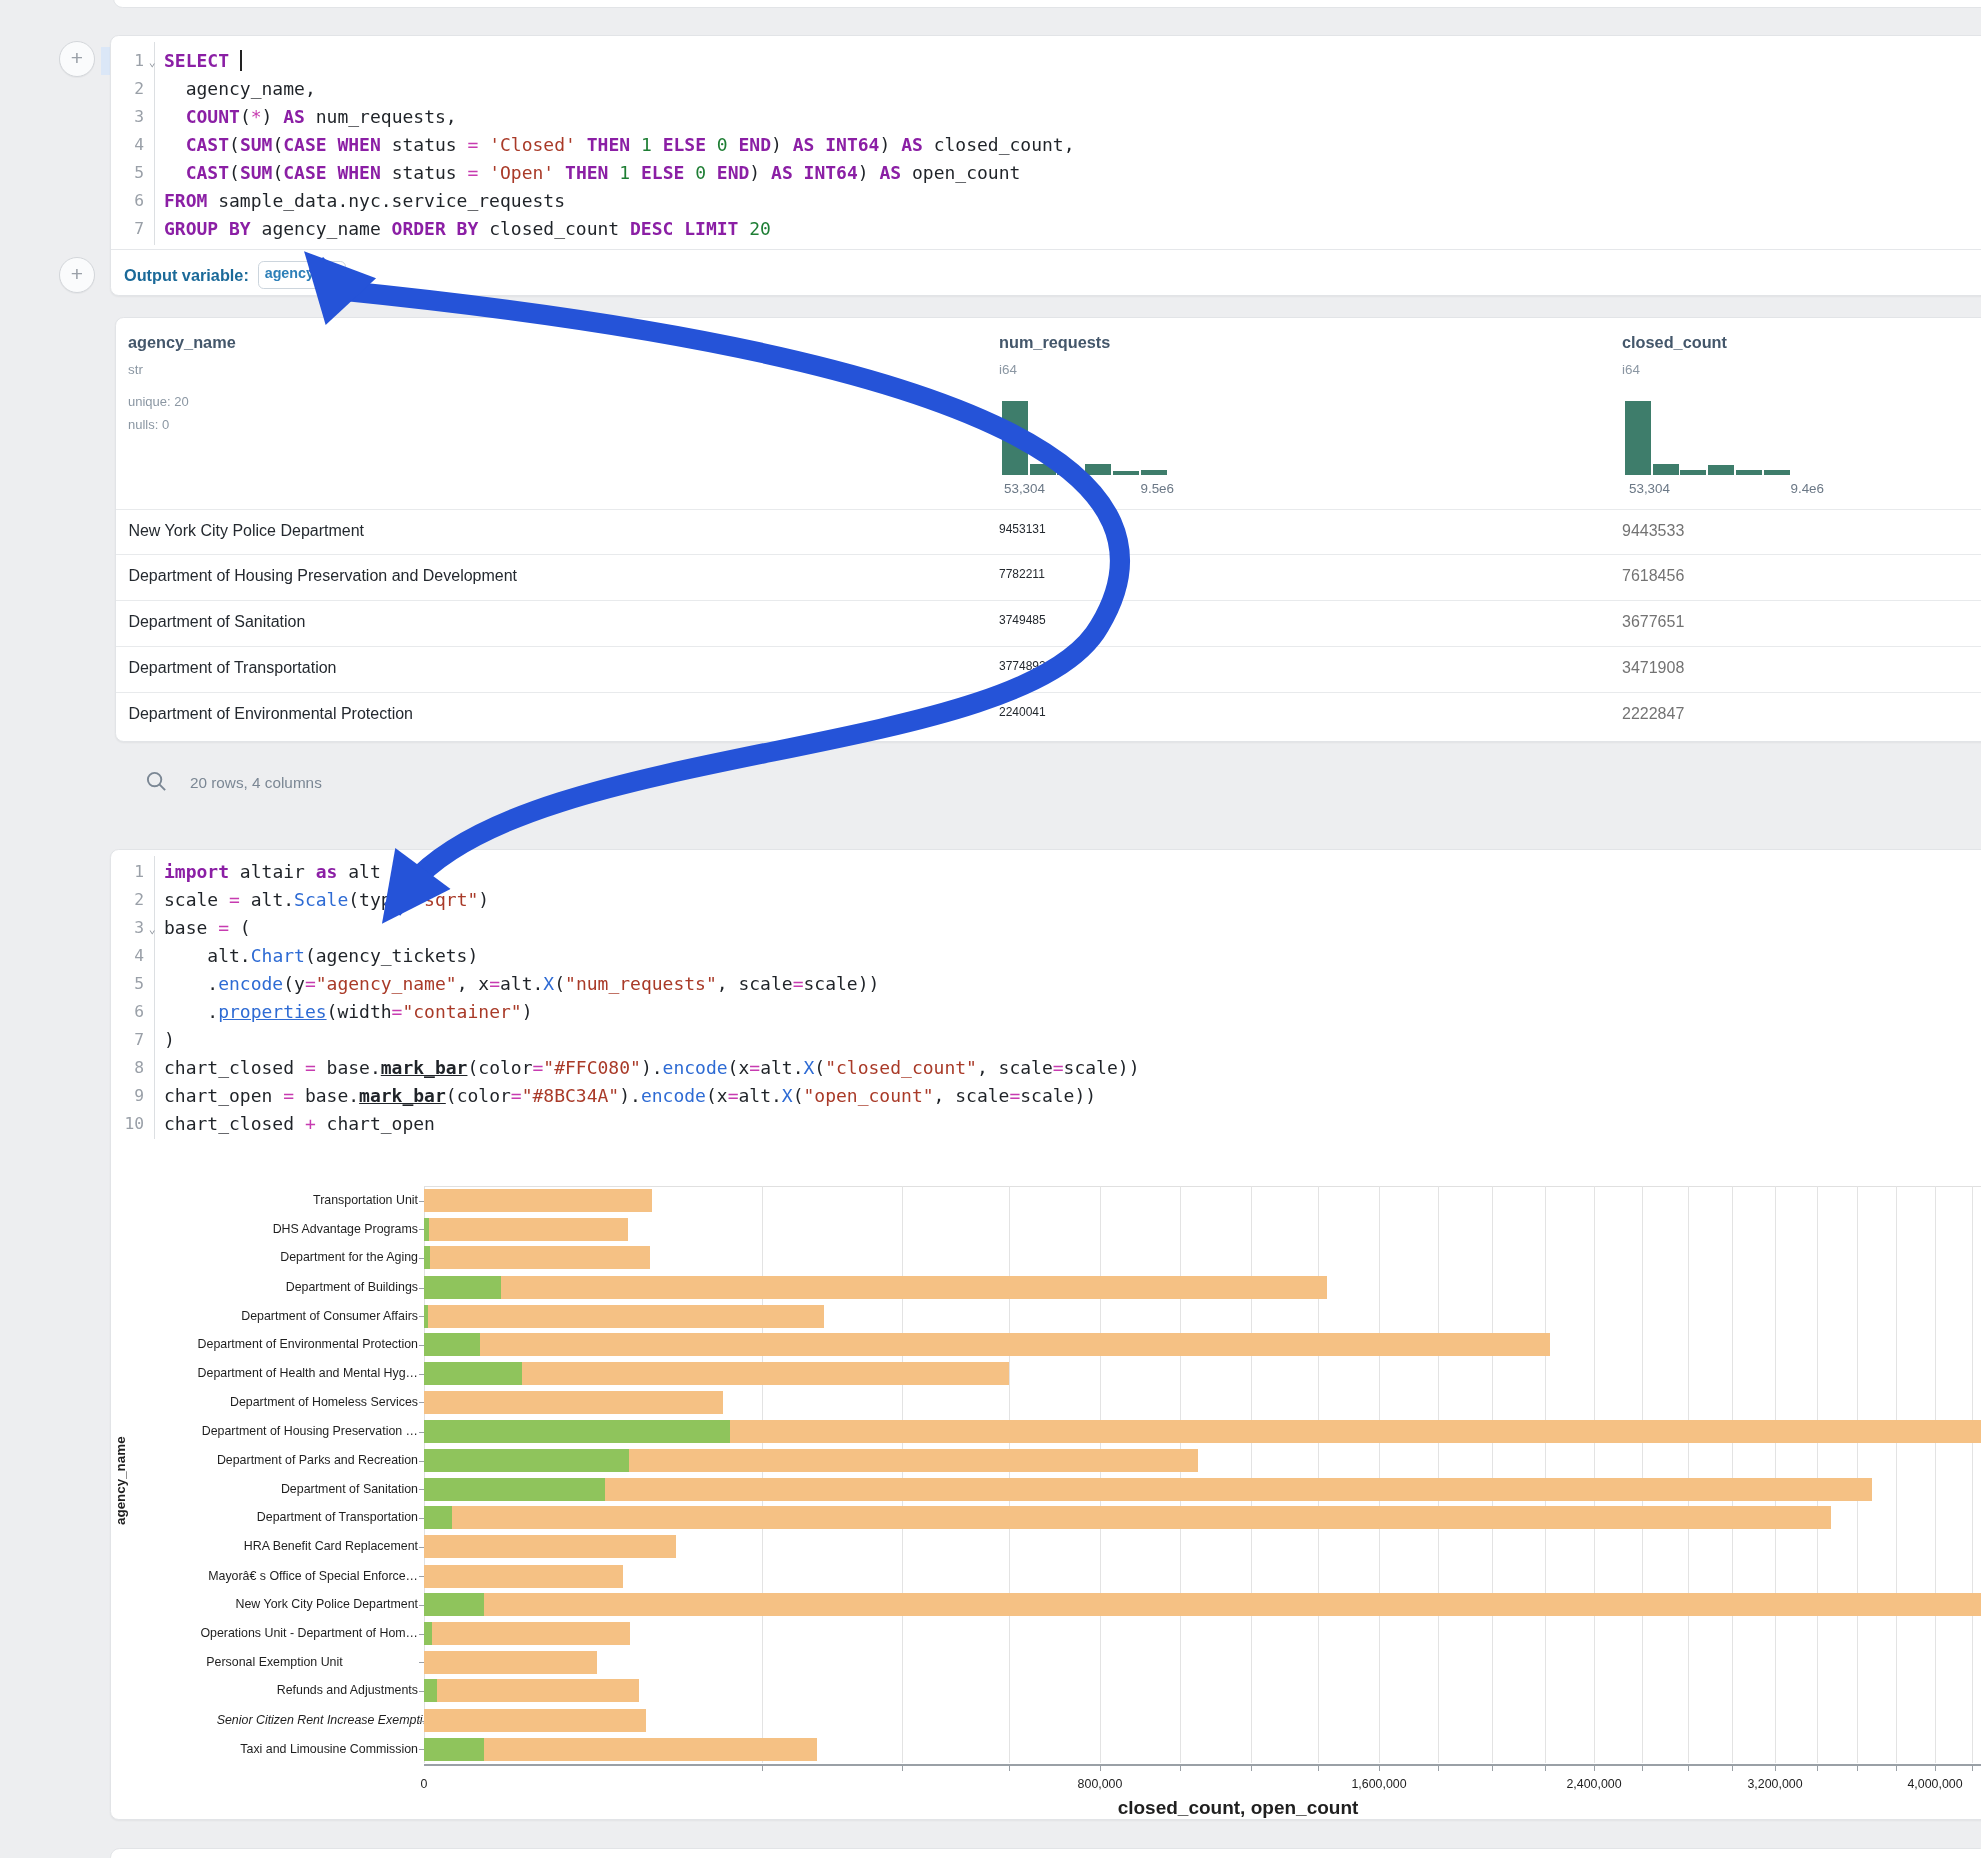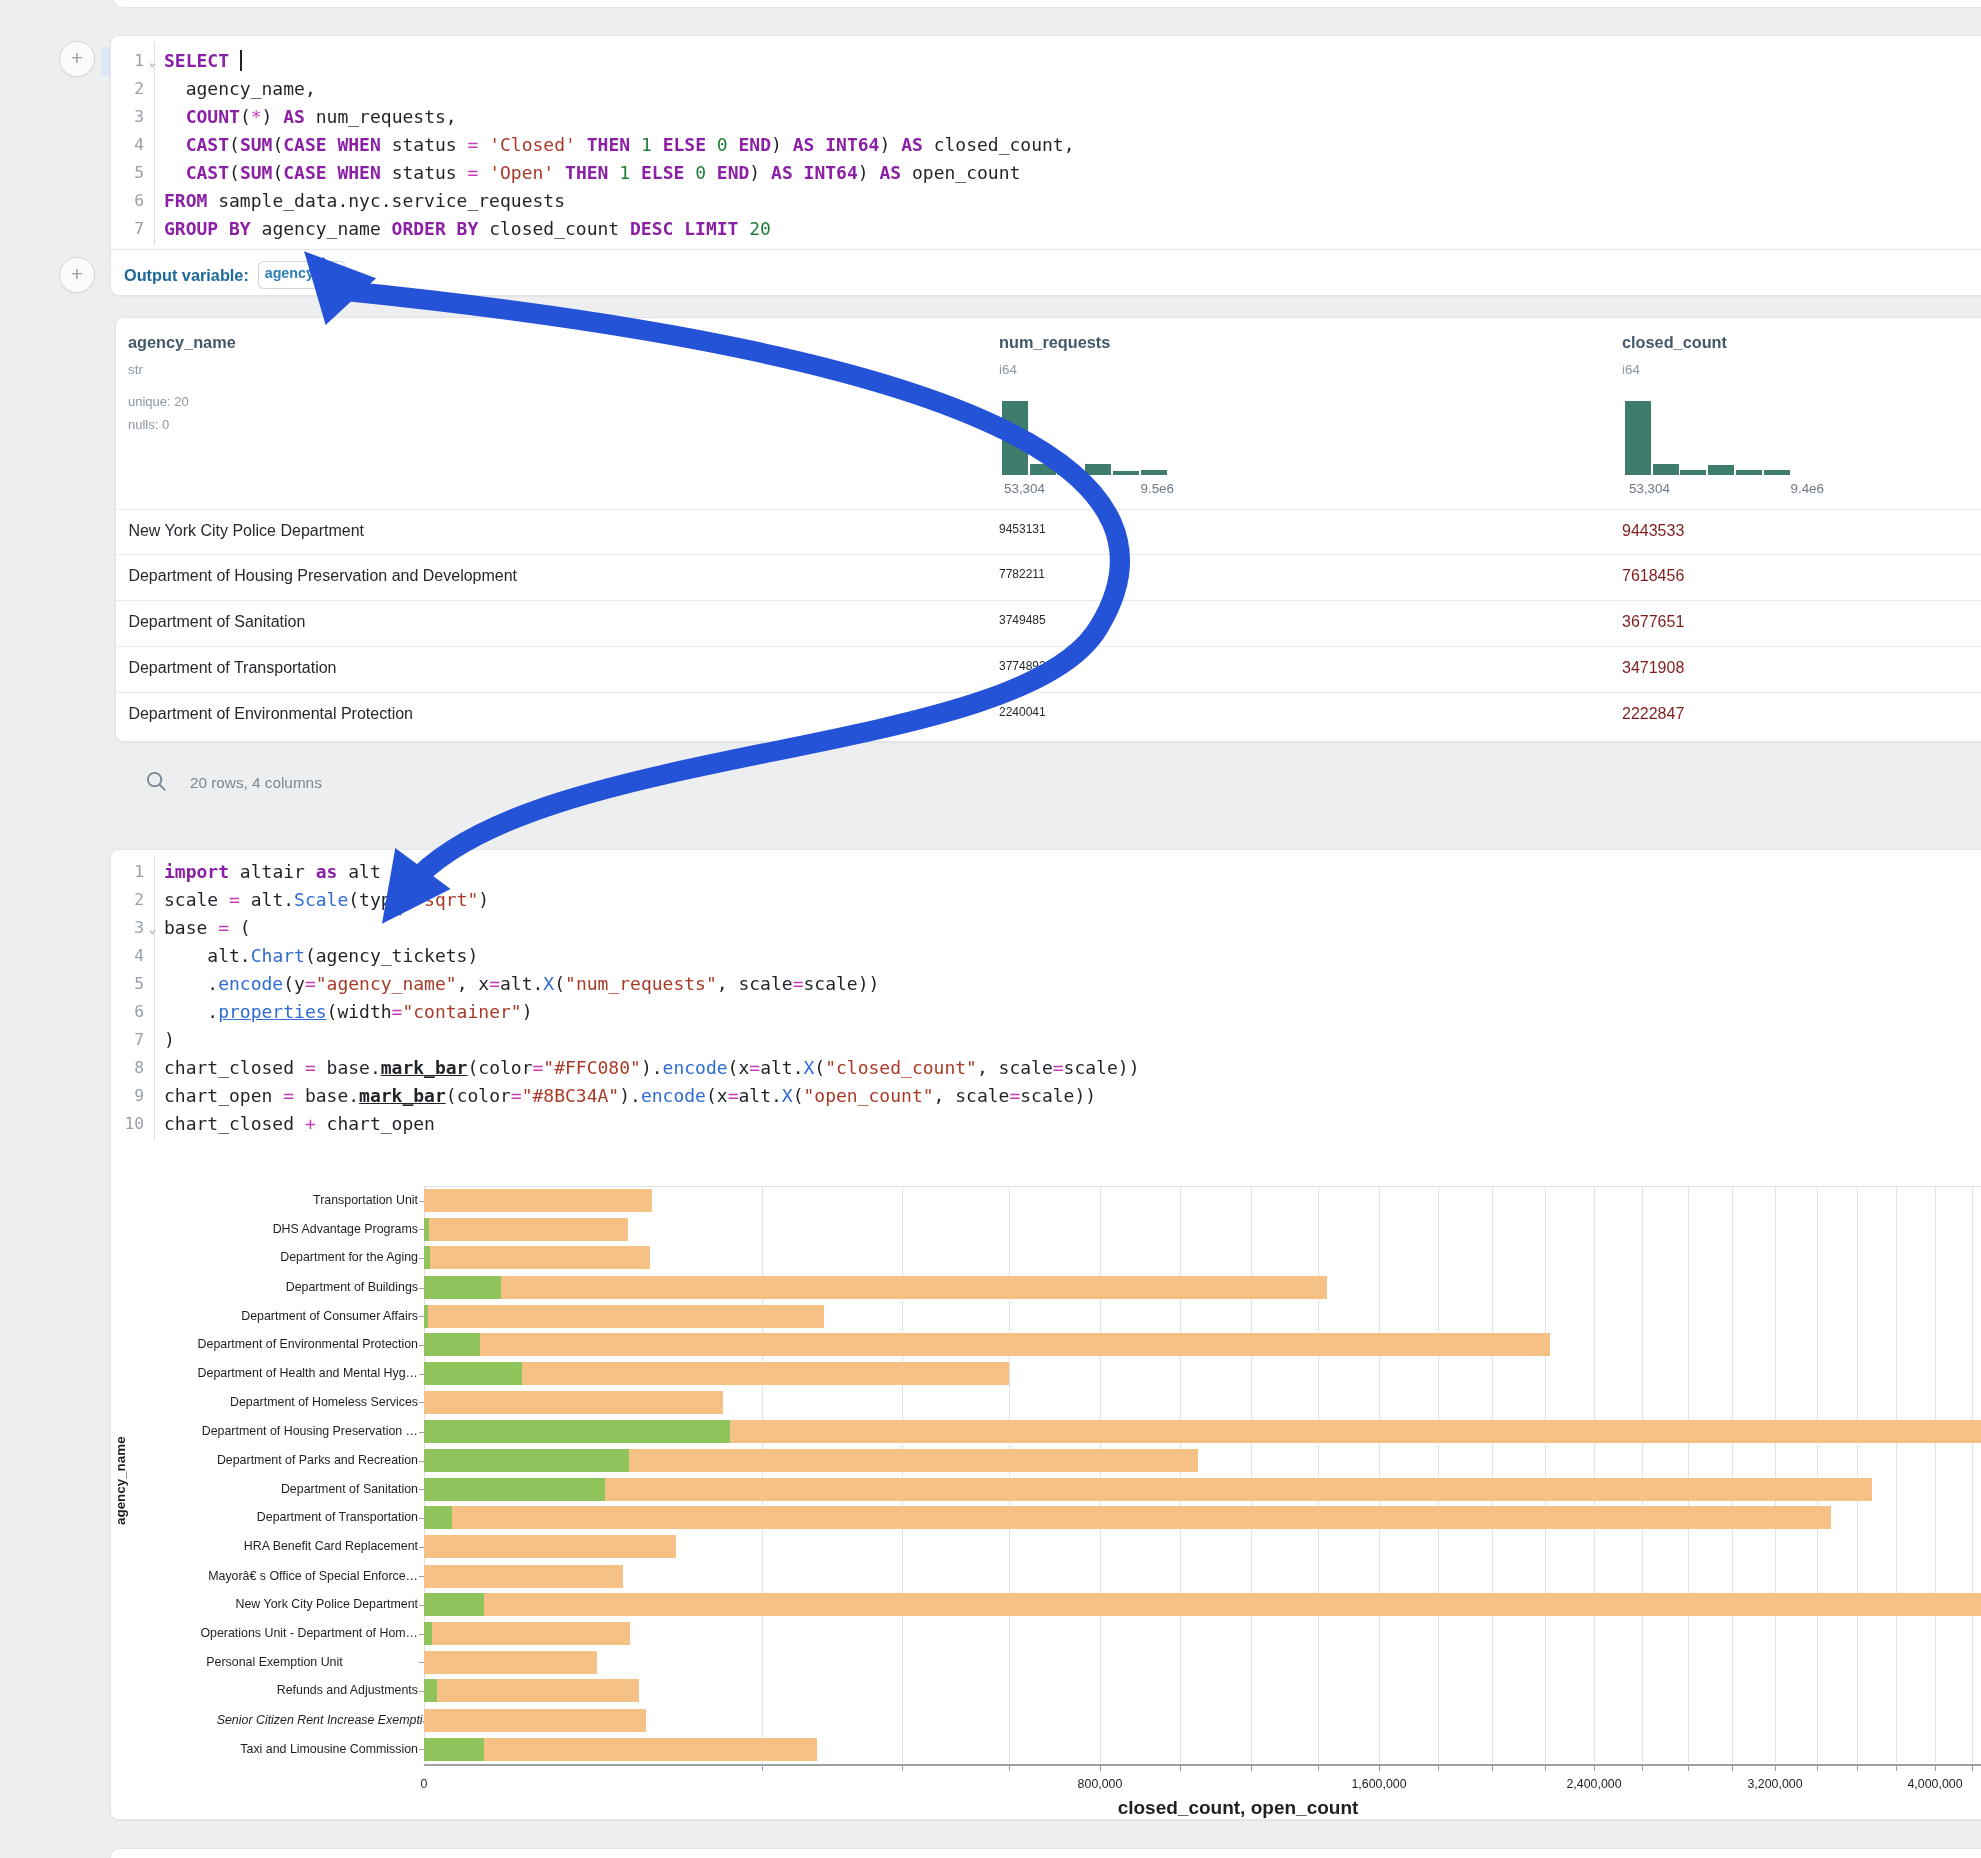--- a/index.html
+++ b/index.html
@@ -29,21 +29,21 @@
   .chip span{display:block;padding:2.9px 5.7px;font-size:14.3px;font-weight:bold;color:#2d7fb8;white-space:nowrap;}
   .colname{position:absolute;font-size:16.3px;font-weight:bold;color:#44576b;}
   .coltype{position:absolute;font-size:13.4px;color:#8b97a3;}
   .colstat{position:absolute;font-size:13px;color:#8b97a3;}
   .hist{position:absolute;width:172px;height:74px;}
   .hist .hb{position:absolute;bottom:0;background:#3e7d6b;}
   .histlab{position:absolute;font-size:13.4px;color:#6b7886;}
   .trow{position:absolute;left:116px;right:-9.6px;height:46px;border-top:1px solid #e8eaec;}
   .trow .c0{position:absolute;left:12.4px;top:12.4px;font-size:16px;color:#24292f;}
   .trow .c1{position:absolute;left:883px;top:12.4px;font-size:12px;color:#24292f;}
-  .trow .c2{position:absolute;left:1506px;top:12.4px;font-size:16px;color:#7f1d1d;}
+  .trow .c2{position:absolute;left:1506px;top:12.4px;font-size:16px;color:#737373;}
   .footer-row{position:absolute;font-size:15.3px;color:#7b8794;}
   .gline{position:absolute;width:1px;background:#e3e3e3;}
   .tick{position:absolute;width:1px;background:#9aa0a6;}
   .axis-num{position:absolute;font-size:12.4px;color:#1f1f1f;transform:translateX(-50%);}
   .bar{position:absolute;height:23px;}
   .cat-label{position:absolute;font-size:12.4px;color:#1f1f1f;text-align:right;width:287px;}
   .ydash{position:absolute;width:5.7px;height:1px;background:#9aa0a6;}
   .axis-title-x{position:absolute;font-size:19px;font-weight:bold;color:#1f1f1f;transform:translateX(-50%);}
   .axis-title-y{position:absolute;font-size:13.4px;font-weight:bold;color:#1f1f1f;transform:rotate(-90deg);transform-origin:left top;}
   .strip{position:absolute;background:#fff;border:1px solid #e2e4e7;}

